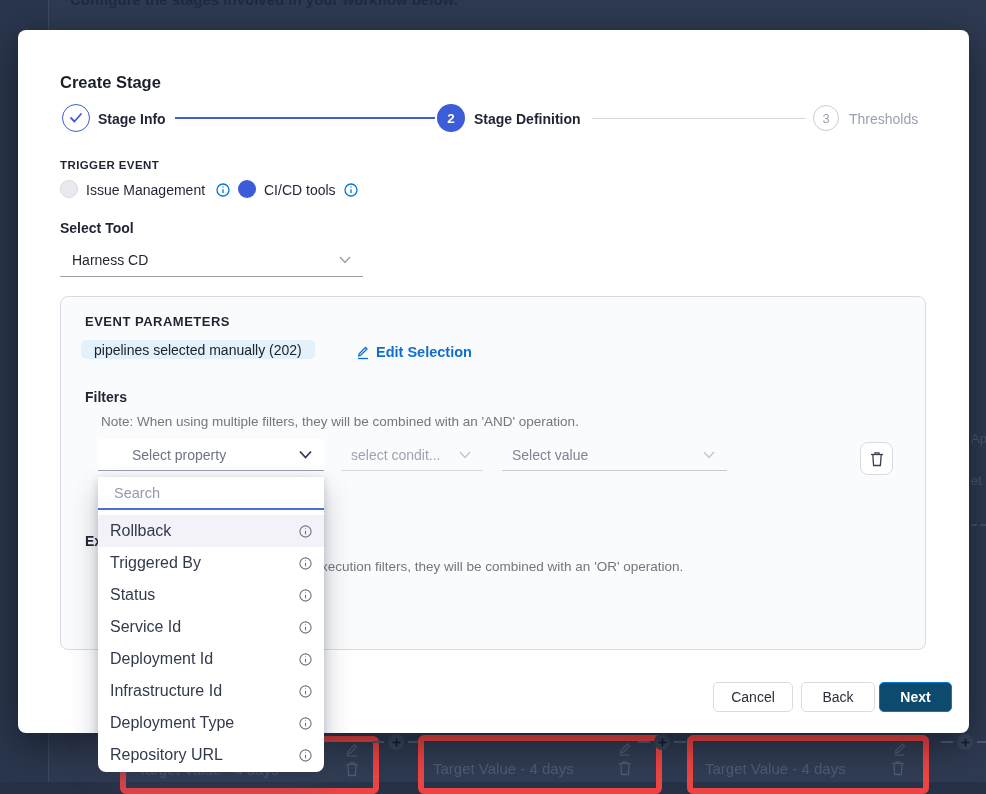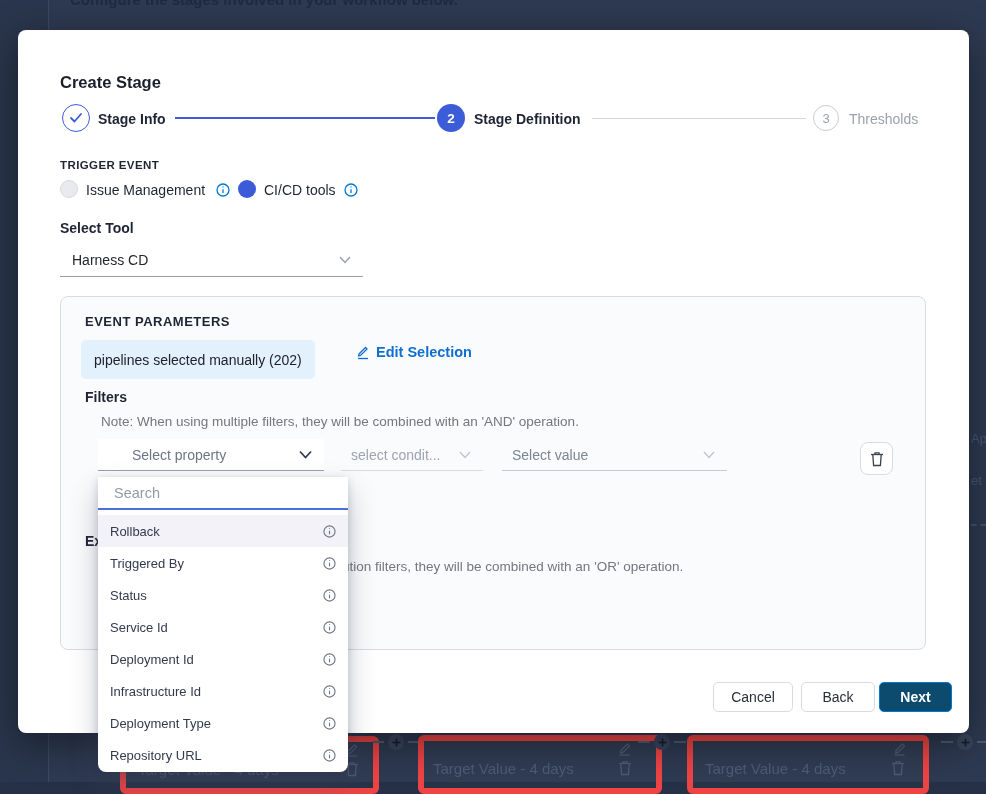--- a/index.html
+++ b/index.html
@@ -45,21 +45,21 @@
   .info-gray{color:#6d7285;}
 
   .field-label{font-size:14px;font-weight:700;color:#1f2434;}
   .select-line{border-bottom:1px solid #9ba0ac;box-sizing:border-box;display:flex;align-items:center;justify-content:space-between;}
   .select-line .val{font-size:14px;color:#24262e;}
   .chev{color:#9aa0ac;display:flex;}
 
   
   .panel{background:#fafbfc;border:1px solid #d9dbe4;border-radius:8px;box-sizing:border-box;}
   .ep-title{font-size:13px;font-weight:700;letter-spacing:.5px;color:#1f2434;}
-  .pill{height:39px;background:#e2f1fc;border-radius:5px;display:flex;align-items:center;padding:0 13px;
+  .pill{height:19px;background:#e2f1fc;border-radius:5px;display:flex;align-items:center;padding:0 13px;
         font-size:14px;color:#20222c;white-space:nowrap;}
   .link{display:flex;align-items:center;gap:6px;color:#0f6fd0;font-size:14.5px;font-weight:600;cursor:pointer;}
   .note{font-size:13.5px;color:#75767e;white-space:nowrap;margin-left:16px;}
   .sub-title{font-size:14px;font-weight:700;color:#1f2434;white-space:nowrap;}
 
   
   .prop-field{background:#fff;border-bottom:1px solid #99a0ad;box-sizing:border-box;display:flex;align-items:center;
               justify-content:space-between;padding:0 12px 0 14px;}
   .prop-field .val{font-size:14px;color:#6d7585;margin-left:20px;}
   .prop-field .chev{color:#2b3750;}
@@ -74,21 +74,21 @@
 
   
   .dropdown{background:#fff;border-radius:0 0 8px 8px;z-index:30;
             box-shadow:0 2px 8px rgba(40,41,61,.18),0 14px 28px rgba(60,65,90,.30);}
   .dd-search{height:33px;border-bottom:2px solid #4a6fd6;display:flex;align-items:center;padding:0 14px;box-sizing:border-box;}
   .dd-search input{border:none;outline:none;width:100%;font-family:"Liberation Sans",sans-serif;
                    font-size:14.5px;color:#33374a;background:transparent;}
   .dd-search input::placeholder{color:#949aa8;}
   .dd-list{padding-top:5px;}
   .dd-item{height:32px;display:flex;align-items:center;justify-content:space-between;
-           padding:0 12px;font-size:13px;color:#343a4d;cursor:pointer;}
+           padding:0 12px;font-size:16px;color:#343a4d;cursor:pointer;}
   .dd-item.selected{background:#f2f2f8;}
 
   
   .btn{height:30px;box-sizing:border-box;border:1px solid #d9dbe4;border-radius:5px;background:#fff;
        display:flex;align-items:center;justify-content:center;font-size:14px;font-weight:500;color:#2a2e39;cursor:pointer;}
   .btn.primary{background:#0c4a6e;border-color:#0278d5;color:#fff;font-weight:600;}
 </style>
 </head>
 <body>
 
@@ -291,21 +291,21 @@
     <div class="abs icon-btn" style="left:842px;top:412px;width:33px;height:33px;">
       <span style="display:flex;">
         <svg width="14" height="16" viewBox="0 0 14 16" fill="none" stroke="currentColor" stroke-width="1.3">
             <line x1="1" y1="3.5" x2="13" y2="3.5"></line>
             <path d="M5 3.5 V1.8 H9 V3.5"></path>
             <path d="M2.8 3.5 L3.6 14.5 H10.4 L11.2 3.5"></path>
           </svg>
       </span>
     </div>
 
-    <div class="abs dropdown" style="left:80px;top:447px;width:250px;height:295px;">
+    <div class="abs dropdown" style="left:80px;top:447px;width:226px;height:295px;">
       <div class="dd-search">
         <input type="text" placeholder="Search" style="">
       </div>
       <div class="dd-list">
         <div class="dd-item selected">
           <span>Rollback</span>
           <span class="info-gray" style="display:flex;">
               <svg width="13" height="13" viewBox="0 0 14 14" fill="none" stroke="currentColor" stroke-width="1.2">
                 <circle cx="7" cy="7" r="6"></circle>
                 <line x1="7" y1="6.2" x2="7" y2="10"></line>

